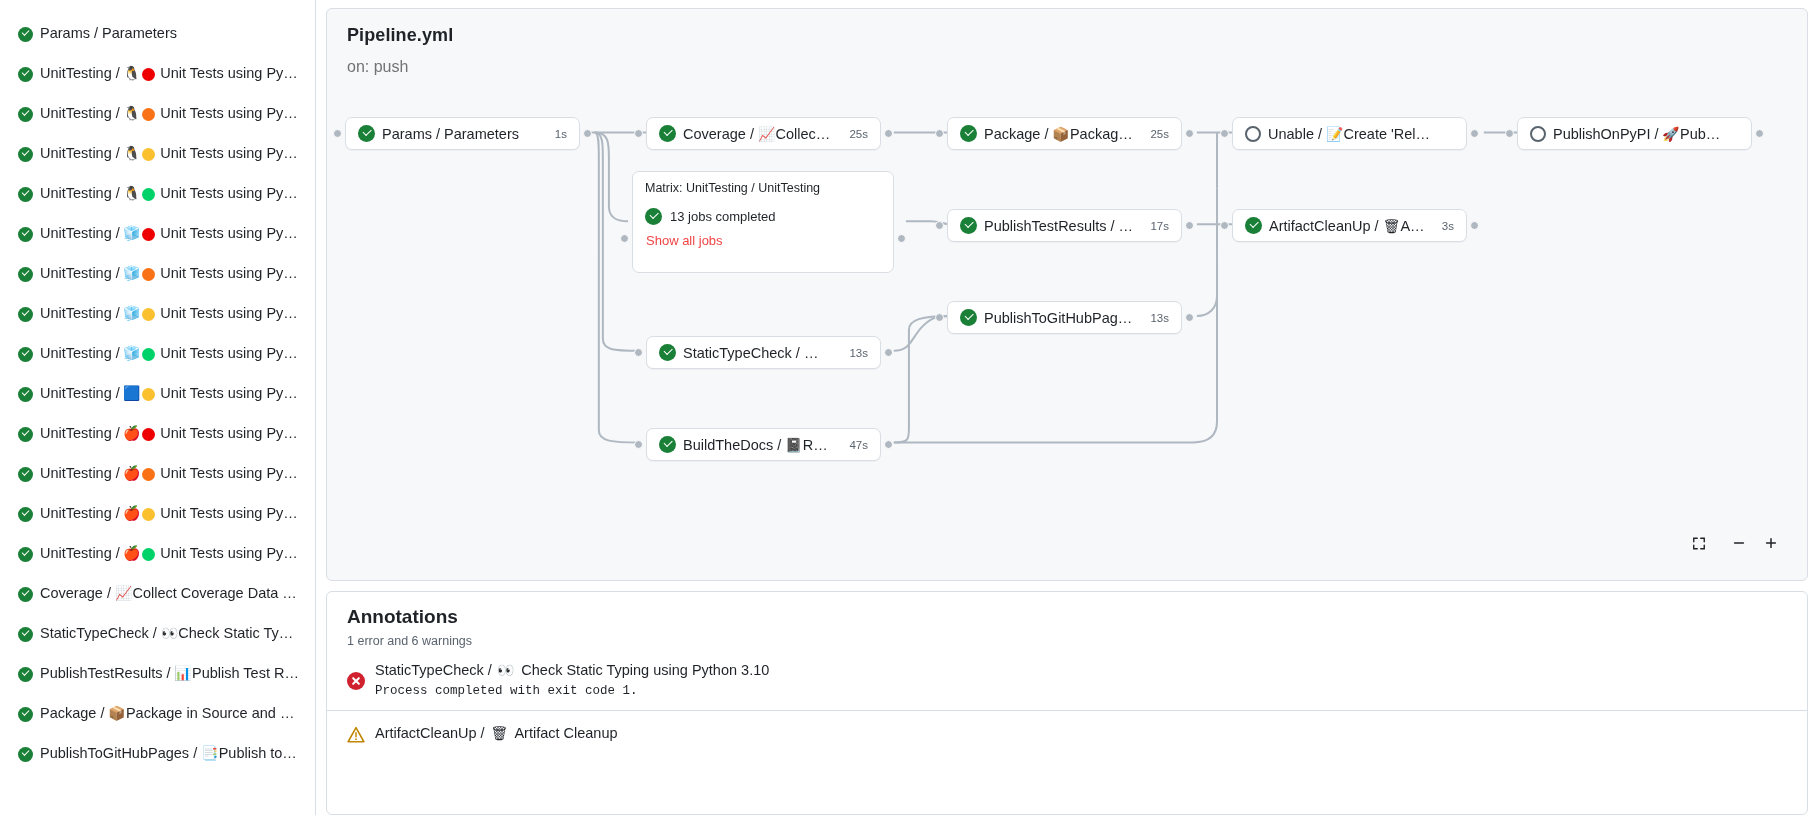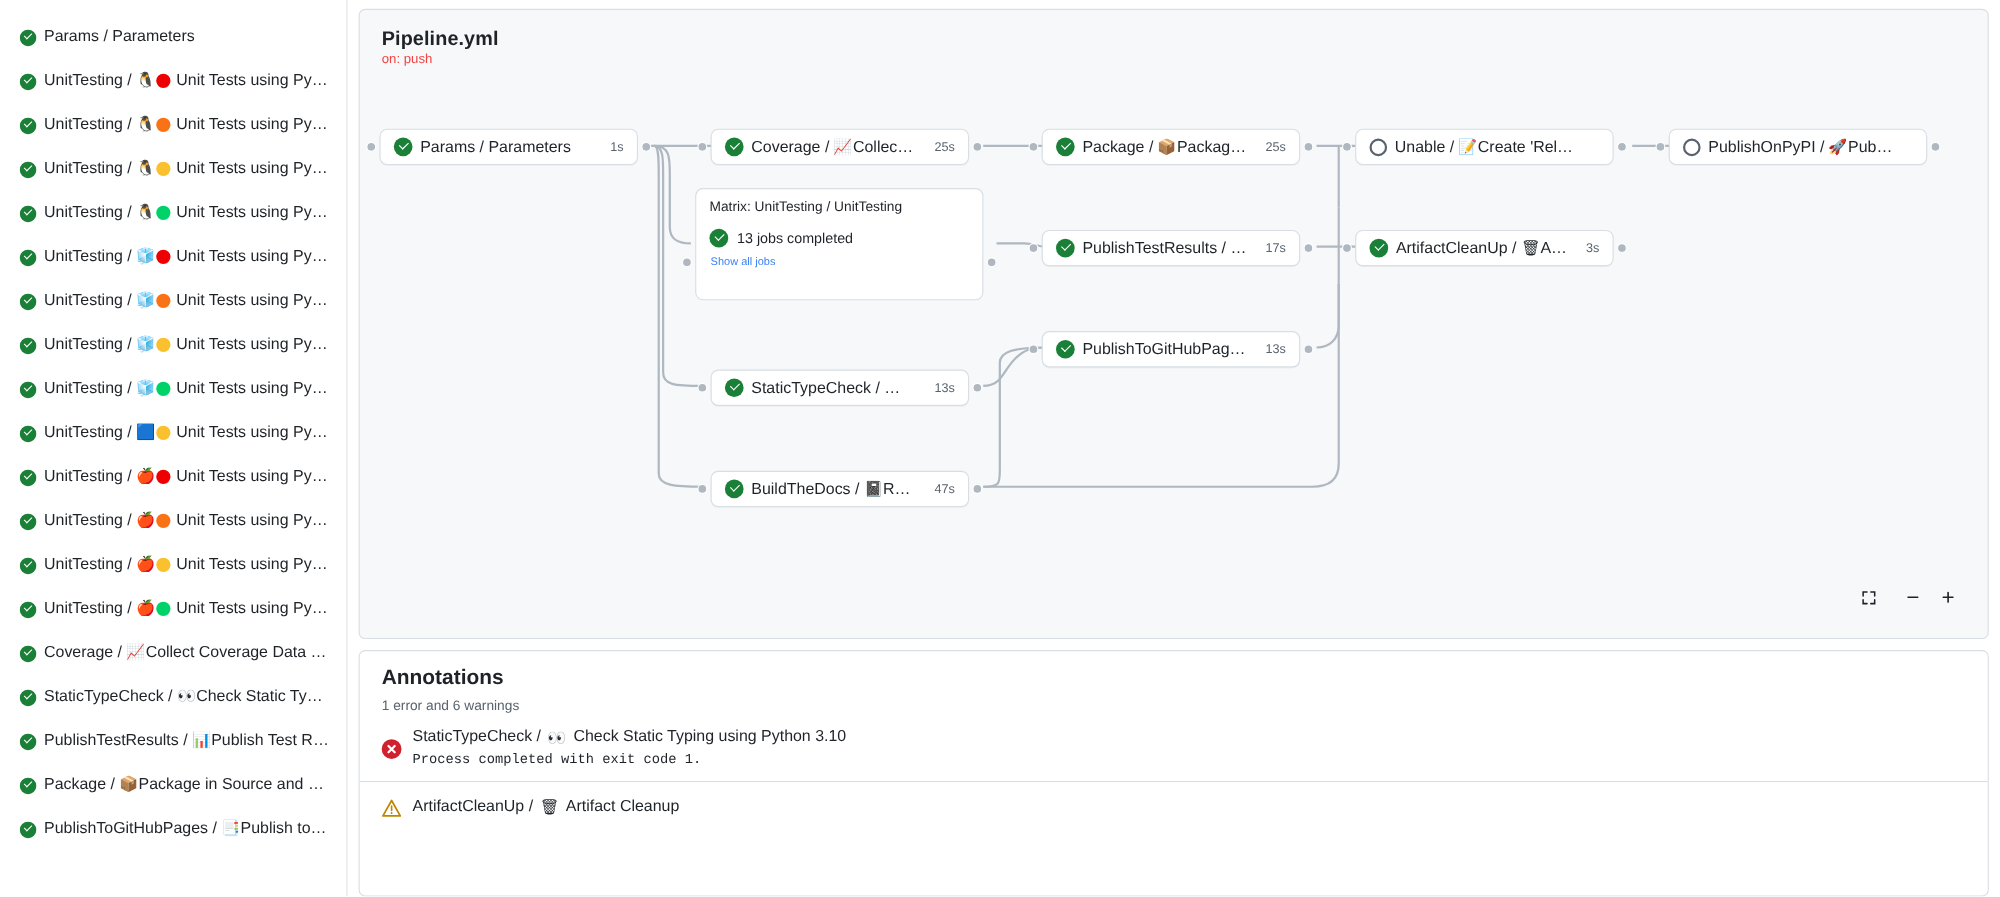--- a/index.html
+++ b/index.html
@@ -77,21 +77,21 @@
     border: 1px solid #d8dee4;
     border-radius: 6px;
     background: #f6f8fa;
     height: 573px;
     position: relative;
     overflow: hidden;
     flex: 0 0 auto;
   }
   .graph-header { padding: 16px 0 0 20px; }
   .graph-title { font-size: 18px; font-weight: 600; color:#1f2328; letter-spacing:.1px; }
-  .graph-sub { font-size: 12px; color:#ef4444; margin-top: 0; }
+  .graph-sub { font-size: 16px; color:#737373; margin-top: 12px; }
 
   .canvas { position:absolute; inset: 0; }
   svg.edges { position:absolute; left:0; top:0; width:100%; height:100%; pointer-events:none; }
 
   .node {
     position: absolute;
     background: #ffffff;
     border: 1px solid #d8dee4;
     border-radius: 7px;
     height: 33px;
@@ -119,21 +119,21 @@
   .matrix-group {
     position:absolute;
     background:#ffffff;
     border:1px solid #d8dee4;
     border-radius:7px;
     padding: 9px 12px 12px 12px;
     cursor: pointer;
   }
   .matrix-title { font-size:12.5px; color:#1f2328; font-weight:400; }
   .matrix-row { display:flex; align-items:center; gap:8px; margin-top:13px; font-size:13px; }
-  .matrix-link { font-size:10px; color:#3b82f6; margin-top:8px; margin-left:1px; cursor:pointer; }
+  .matrix-link { font-size:13px; color:#ef4444; margin-top:8px; margin-left:1px; cursor:pointer; }
 
   
   .zoom-controls { position:absolute; right:22px; bottom:24px; display:flex; align-items:center; gap:12px; }
   .zc-btn {
     width:28px; height:26px; border:1px solid transparent; border-radius:6px;
     background:transparent; display:flex; align-items:center; justify-content:center;
     cursor:pointer; color:#1f2328;
   }
   .zc-group { display:flex; align-items:center; gap:4px; }
 

